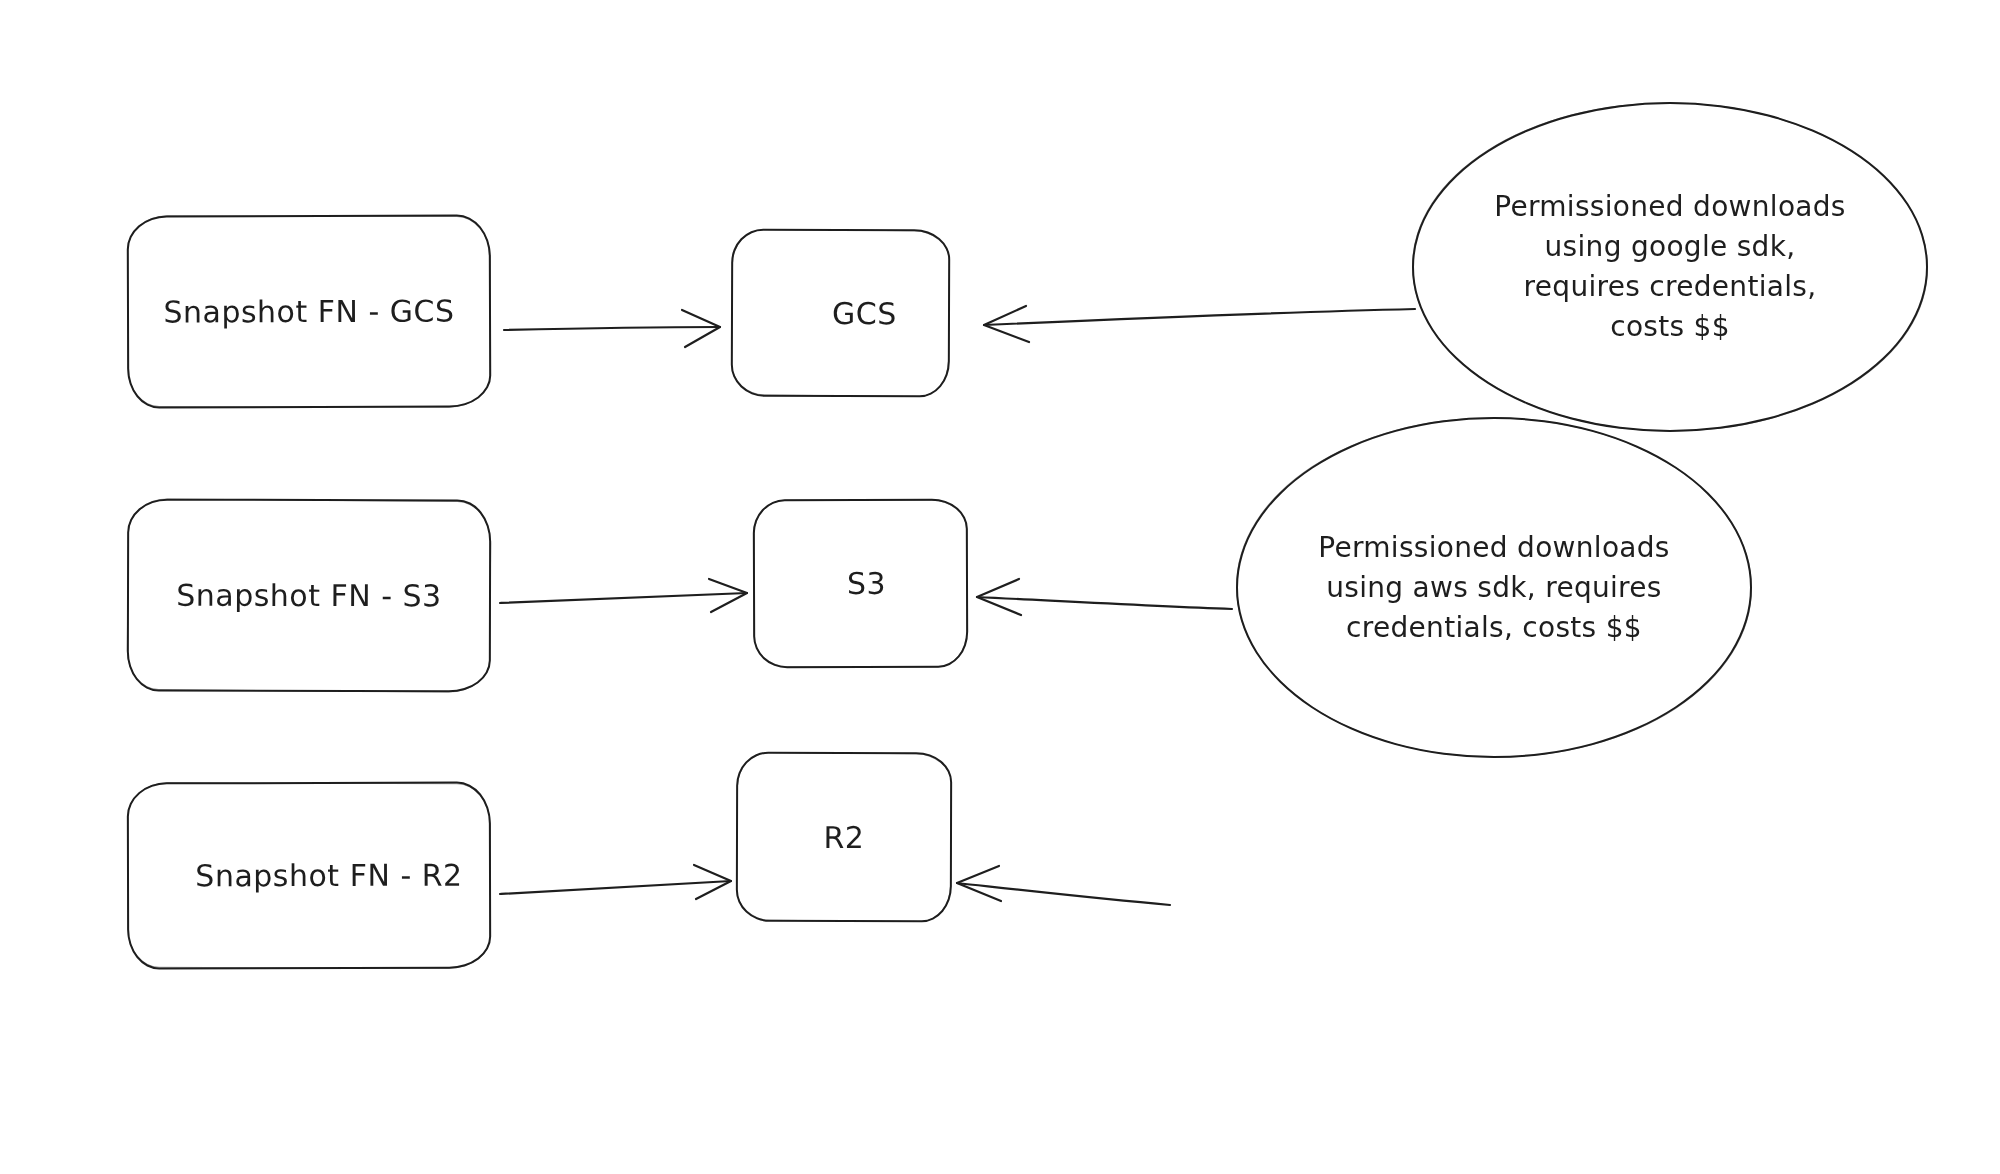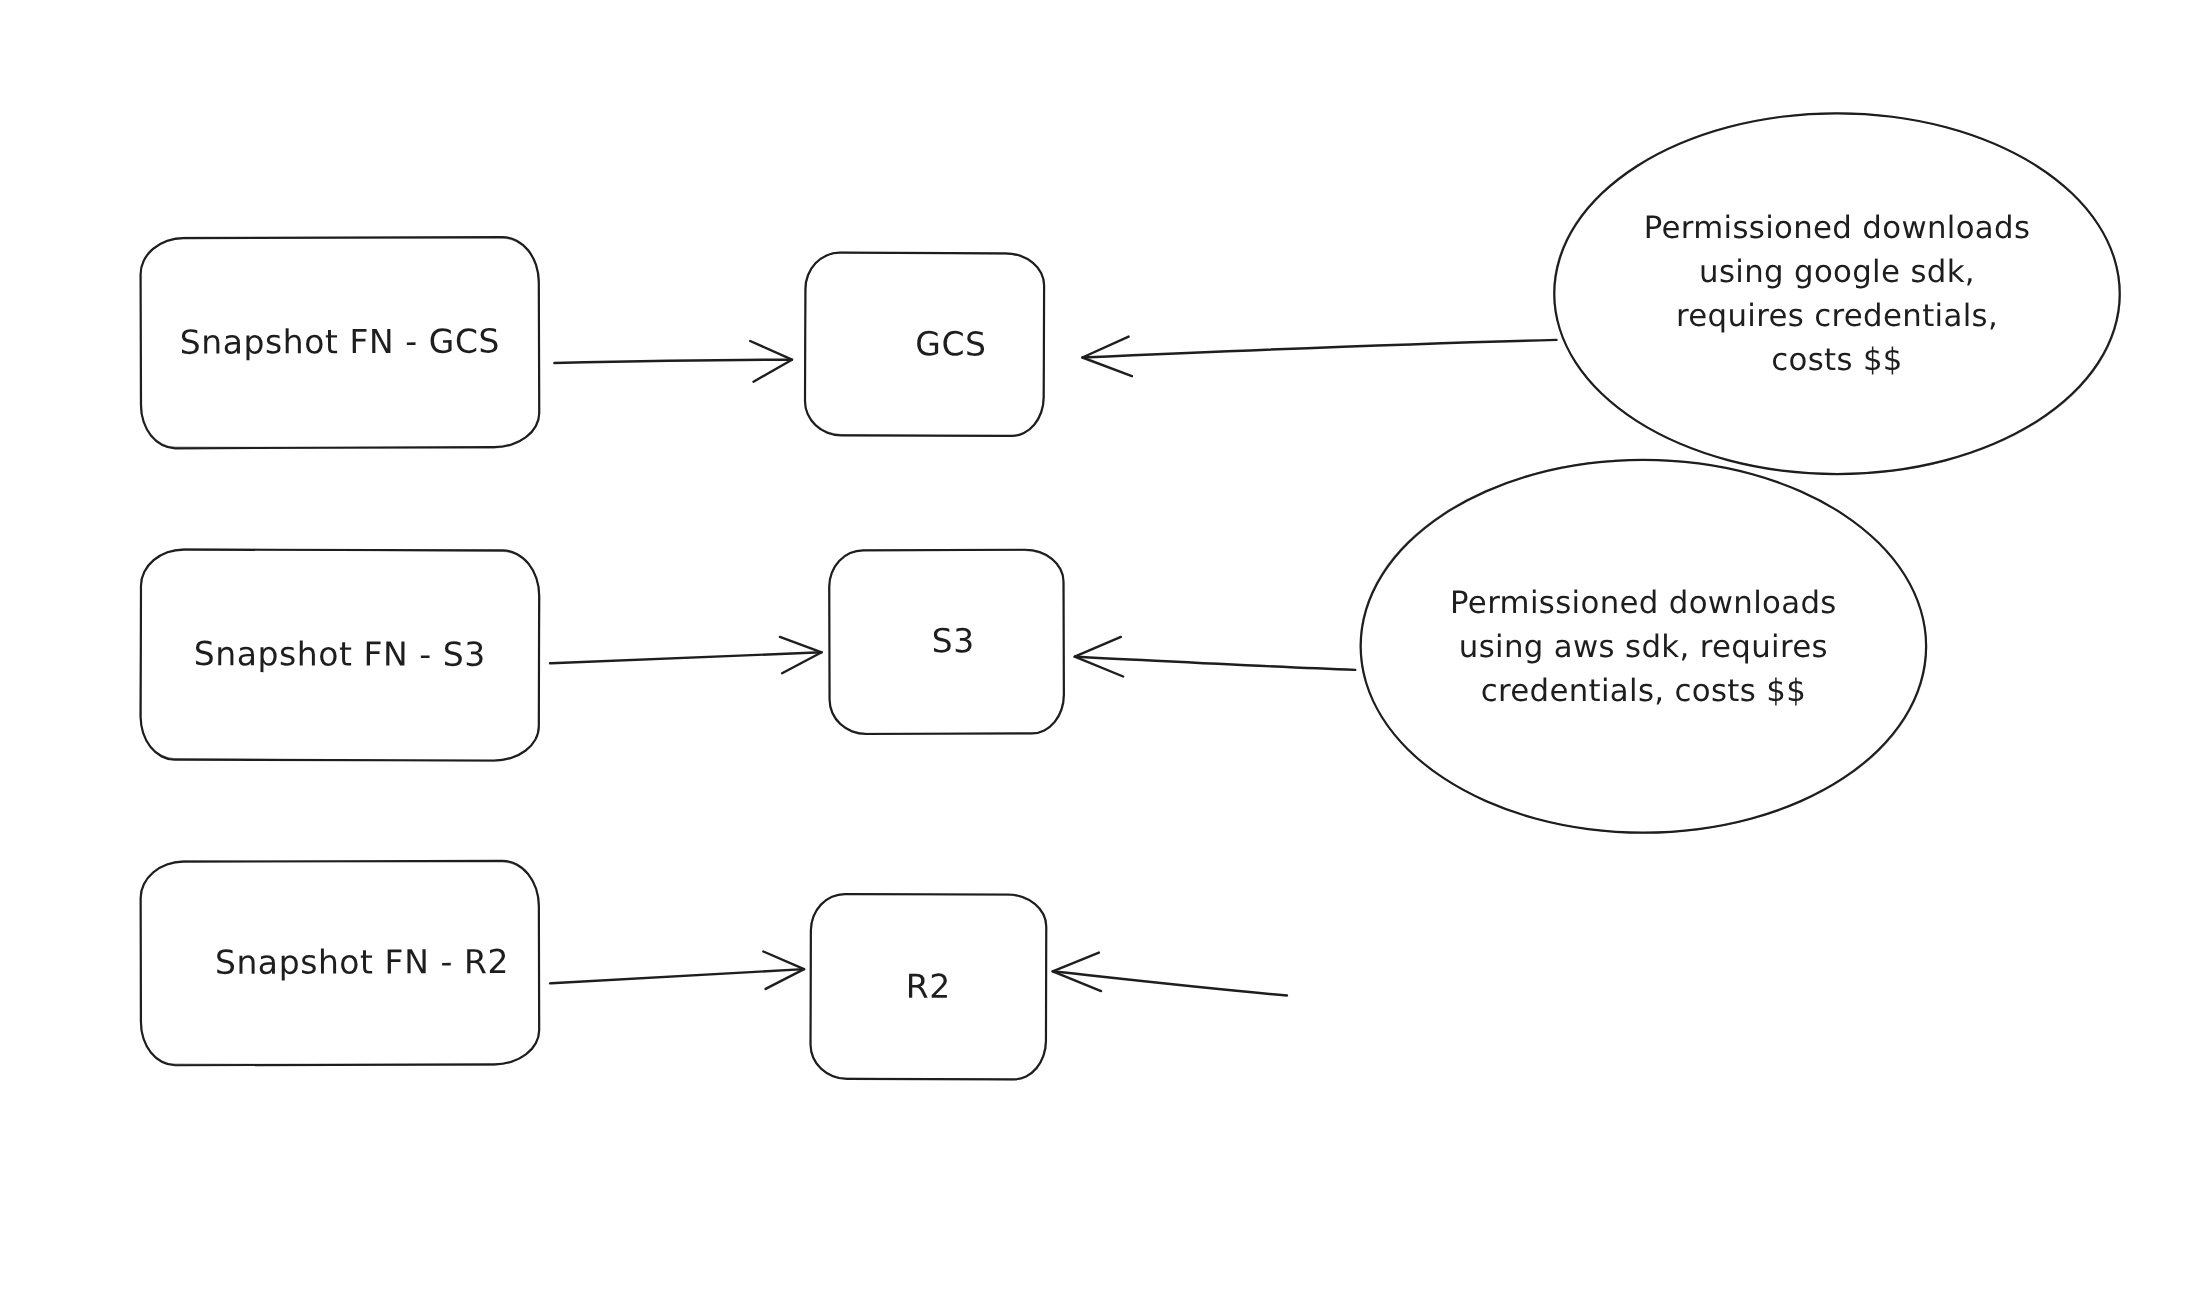--- a/index.html
+++ b/index.html
@@ -74,21 +74,21 @@
     letter-spacing: 0.3px;
     white-space: pre-line;
     padding: 0 30px;
   }
   
   #snap-gcs { left: 127px; top: 215px; width: 364px; height: 193px; transform: rotate(-0.2deg); }
   #snap-s3  { left: 127px; top: 499px; width: 364px; height: 193px; transform: rotate(0.15deg); justify-content: center; }
   #snap-r2  { left: 127px; top: 782px; width: 364px; height: 187px; transform: rotate(-0.15deg); padding-left: 40px; }
   #store-gcs { left: 731px; top: 229px; width: 219px; height: 168px; transform: rotate(0.2deg); padding-left: 48px; }
   #store-s3  { left: 753px; top: 499px; width: 215px; height: 169px; transform: rotate(-0.2deg); padding-left: 12px; }
-  #store-r2  { left: 736px; top: 812px; width: 216px; height: 170px; transform: rotate(0.15deg); }
+  #store-r2  { left: 736px; top: 752px; width: 216px; height: 170px; transform: rotate(0.15deg); }
   #note-gcs { left: 1412px; top: 102px; width: 516px; height: 330px; }
   #note-s3  { left: 1236px; top: 417px; width: 516px; height: 341px; }
   #note-r2  { left: 1200px; top: 772px; width: 514px; height: 320px; }
 </style>
 </head>
 <body>
 
 <div class="canvas">
 
   <svg class="arrow-layer" viewBox="0 0 2000 1174" xmlns="http://www.w3.org/2000/svg">

